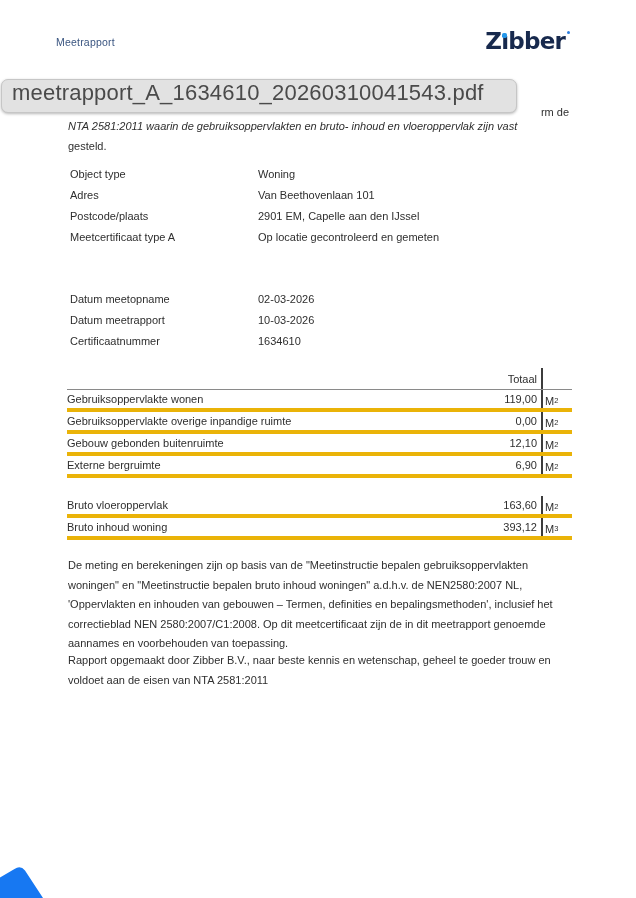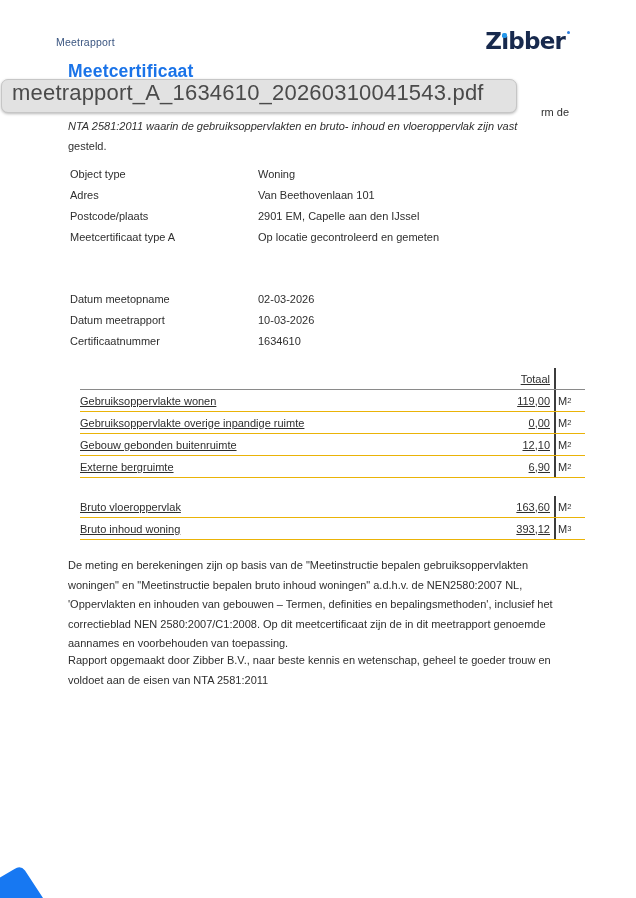--- a/index.html
+++ b/index.html
@@ -59,25 +59,25 @@
   .intro-l3 { position:absolute; left:0; top:36px; }
 
   
   .details { position:absolute; left:70px; top:163px; width:505px; font-size:11px; }
   .d-row { height:21px; display:flex; align-items:center; }
   .d-label { width:188px; flex:none; }
   .d-spacer-status { height:20px; }
   .d-spacer-meta { height:21px; }
 
   
-  .meas-table { position:absolute; left:80px; width:505px; font-size:11px;text-decoration:underline; }
+  .meas-table { position:absolute; left:67px; width:505px; font-size:11px; }
   .table-surface { top:368px; }
   .table-bruto { top:496px; }
   .t-row { height:22px; display:flex; align-items:center; position:relative;
-           border-bottom:1px solid #eab308; }
+           border-bottom:4px solid #eab308; }
   .t-main { width:470px; display:flex; justify-content:space-between; align-items:center; }
   .t-header .t-main { justify-content:flex-end; }
   .t-header { border-bottom:1px solid #8a8a8a; }
   .t-unit { position:absolute; left:478px; top:0; height:22px; display:flex; align-items:center; }
   .t-unit sup { font-size:7.5px; vertical-align:super; line-height:0; }
   .vline { position:absolute; left:474px; top:0; width:1.5px; background:#3c3c3c; }
   .vline-surface { height:110px; }
   .vline-bruto { height:44px; }
 
   
@@ -92,21 +92,20 @@
 <body>
 
 <div class="page">
 
   <div class="doc-label">Meetrapport</div>
 
   <div class="logo">
     <span>Z</span><span class="logo-i"><span>ı</span><span class="logo-idot"></span></span><span>bber</span><span class="logo-tm"></span>
   </div>
 
-  <div class="doc-title">Meetcertificaat</div>
 
   <div class="file-overlay">
     <span class="file-overlay-text">meetrapport_A_1634610_20260310041543.pdf</span>
   </div>
 
   <div class="intro">
     <span class="intro-frag">rm de</span>
     <span class="intro-l2">NTA 2581:2011 waarin de gebruiksoppervlakten en bruto- inhoud en vloeroppervlak zijn vast</span>
     <span class="intro-l3">gesteld.</span>
   </div>

